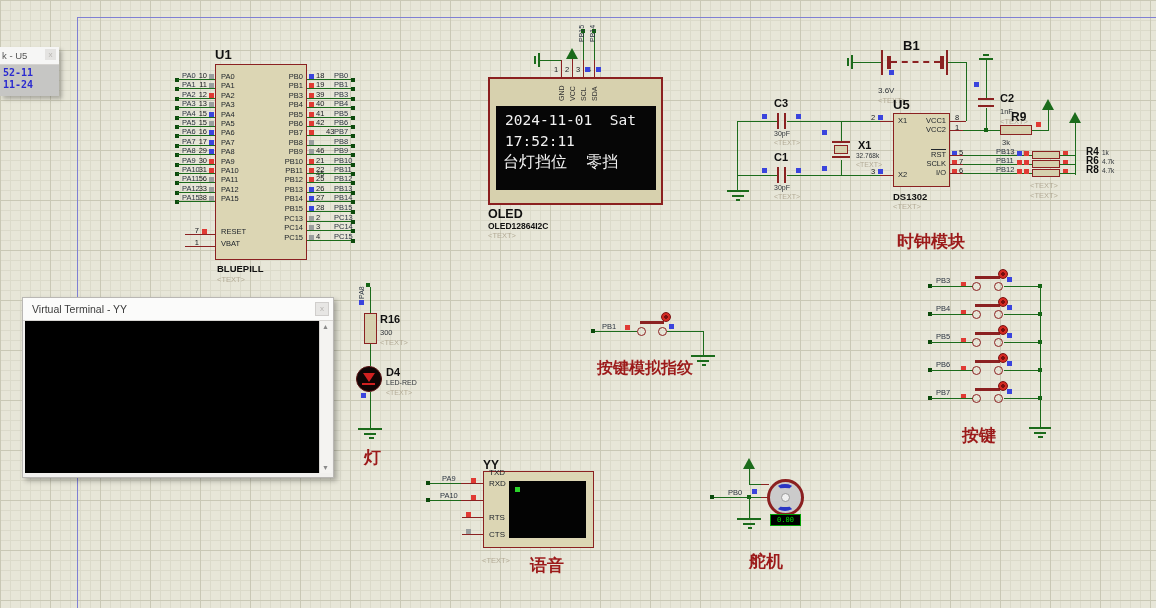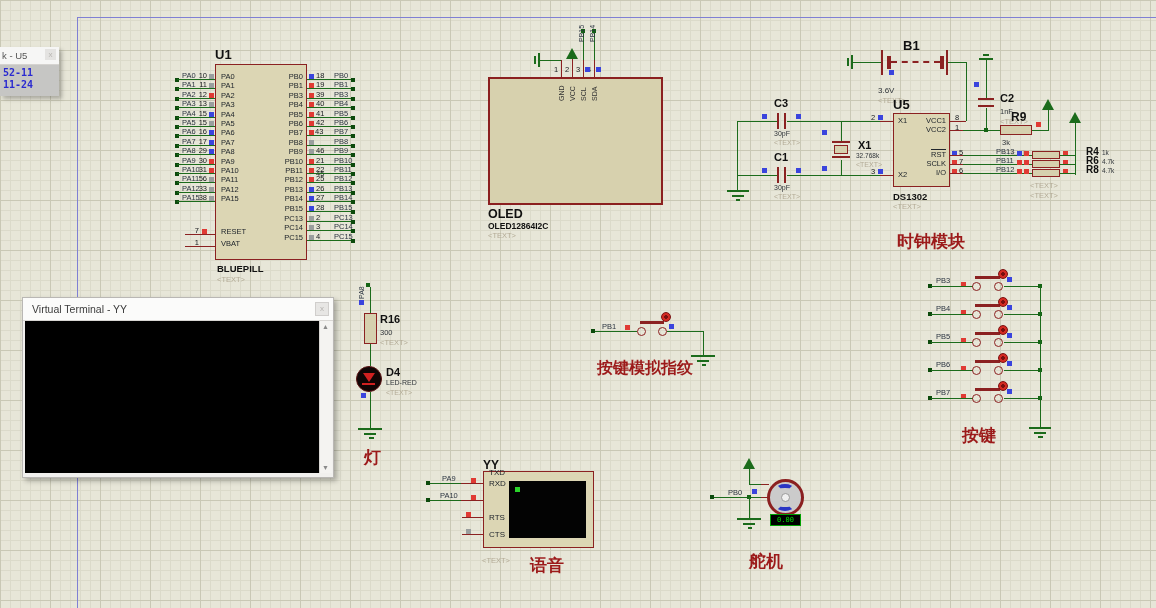--- a/index.html
+++ b/index.html
@@ -267,21 +267,21 @@
         <span class="ind ind-red" style="left:2px;top:1px;"></span>
         <span class="num" style="left:9px;top:-2px;">42</span>
         <span class="lbl" style="left:27px;top:-2px;">PB6</span>
         <span class="wh" style="left:0;top:6px;width:44px;"></span>
         <span class="term" style="left:44px;top:5px;"></span>
       </div>
 
       <div class="prow" style="--i: 6;">
         <span class="pinin" style="left:-44px;top:-1px;width:40px;text-align:right;">PB7</span>
         <span class="ind ind-red" style="left:2px;top:1px;"></span>
-        <span class="num" style="left:8px;top:-2px;">43</span>
+        <span class="num" style="left:19px;top:-2px;">43</span>
         <span class="lbl" style="left:27px;top:-2px;">PB7</span>
         <span class="wh" style="left:0;top:6px;width:44px;"></span>
         <span class="term" style="left:44px;top:5px;"></span>
       </div>
 
       <div class="prow" style="--i: 7;">
         <span class="pinin" style="left:-44px;top:-1px;width:40px;text-align:right;">PB8</span>
         <span class="ind ind-gray" style="left:2px;top:1px;"></span>
         <span class="num" style="left:9px;top:-2px;margin-top:32px;">45</span>
         <span class="lbl" style="left:27px;top:-2px;">PB8</span>
@@ -402,20 +402,25 @@
   <span class="num" style="left:576px;top:65px;">3</span>
   <span class="num" style="left:587px;top:65px;">4</span>
   <span class="ind ind-blue" style="left:585px;top:67px;"></span>
   <span class="ind ind-blue" style="left:596px;top:67px;"></span>
 
   <div class="a" style="left:488px;top:77px;width:175px;height:128px;background:#d7d1ae;border:2px solid #8b2020;box-sizing:border-box;"></div>
   <span class="rot" style="left:558px;top:101px;color:#333;">GND</span>
   <span class="rot" style="left:569px;top:101px;color:#333;">VCC</span>
   <span class="rot" style="left:580px;top:101px;color:#333;">SCL</span>
   <span class="rot" style="left:591px;top:101px;color:#333;">SDA</span>
+  <div class="a" style="left:496px;top:106px;width:160px;height:84px;background:#060606;">
+    <span class="oledline mono" style="left:9px;top:6px;font-size:14.5px;">2024-11-01  Sat</span>
+    <span class="oledline mono" style="left:9px;top:27px;font-size:14.5px;">17:52:11</span>
+    <span class="oledline mono" style="left:7px;top:46px;font-size:16px;">台灯挡位  零挡</span>
+  </div>
   <div class="ref" style="left:488px;top:207px;font-size:12.5px;">OLED</div>
   <div class="ref" style="left:488px;top:221px;font-size:8.5px;">OLED12864I2C</div>
   <div class="ph" style="left:488px;top:231px;">&lt;TEXT&gt;</div>
 
   <span class="gbar" style="left:851px;top:55px;width:2px;height:14px;"></span>
   <span class="gbar" style="left:847px;top:58px;width:1.5px;height:8px;"></span>
   <span class="wh" style="left:853px;top:62px;width:28px;"></span>
   <div class="a" style="left:878px;top:48px;width:74px;height:30px;">
     <span class="rs" style="left:3px;top:2px;width:2px;height:25px;"></span>
     <span class="rs" style="left:9px;top:8px;width:4px;height:13px;"></span>

